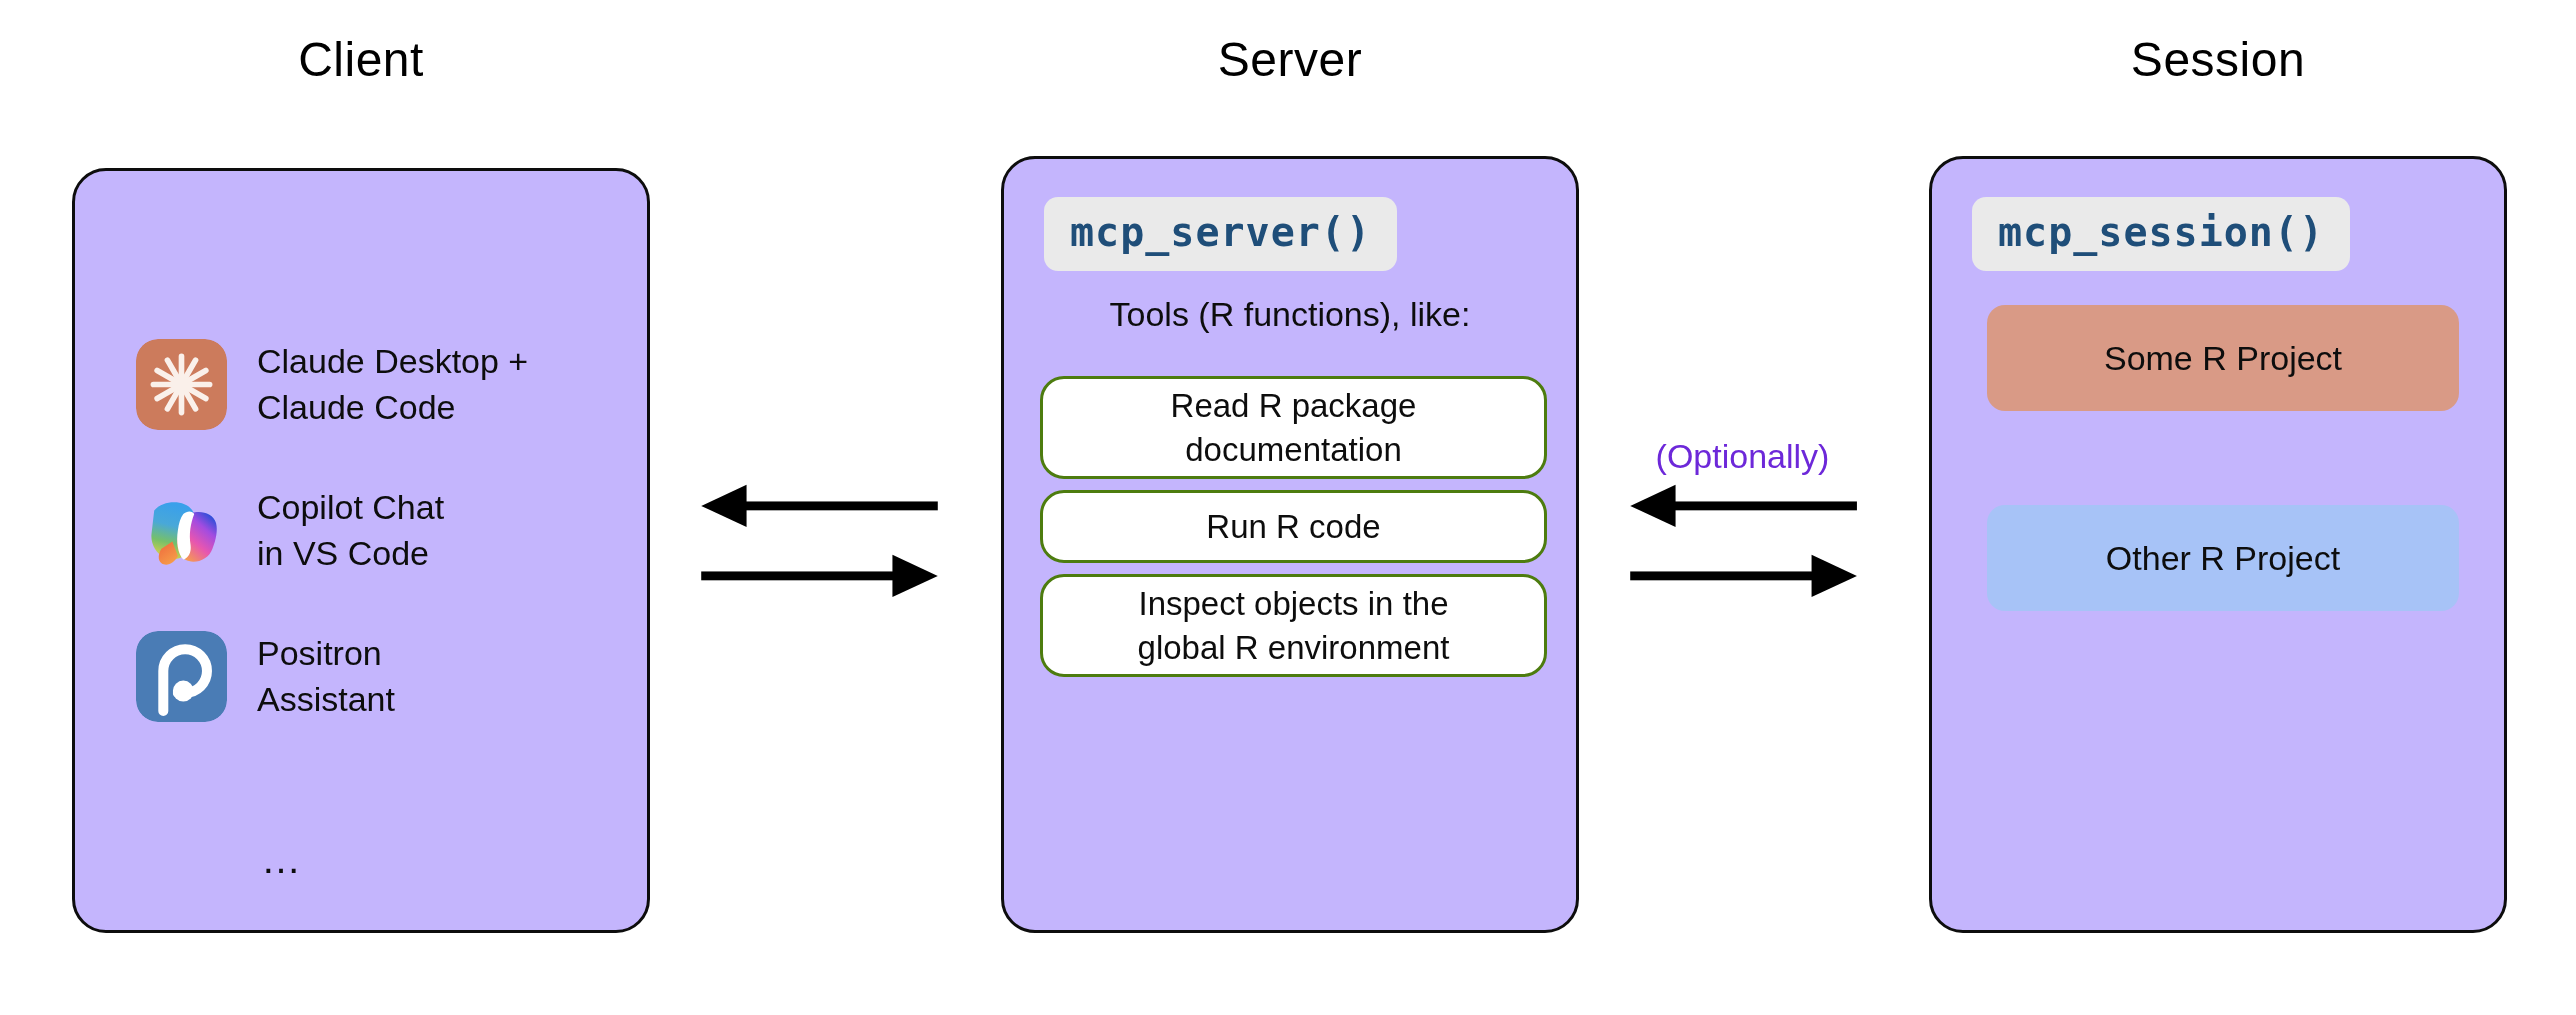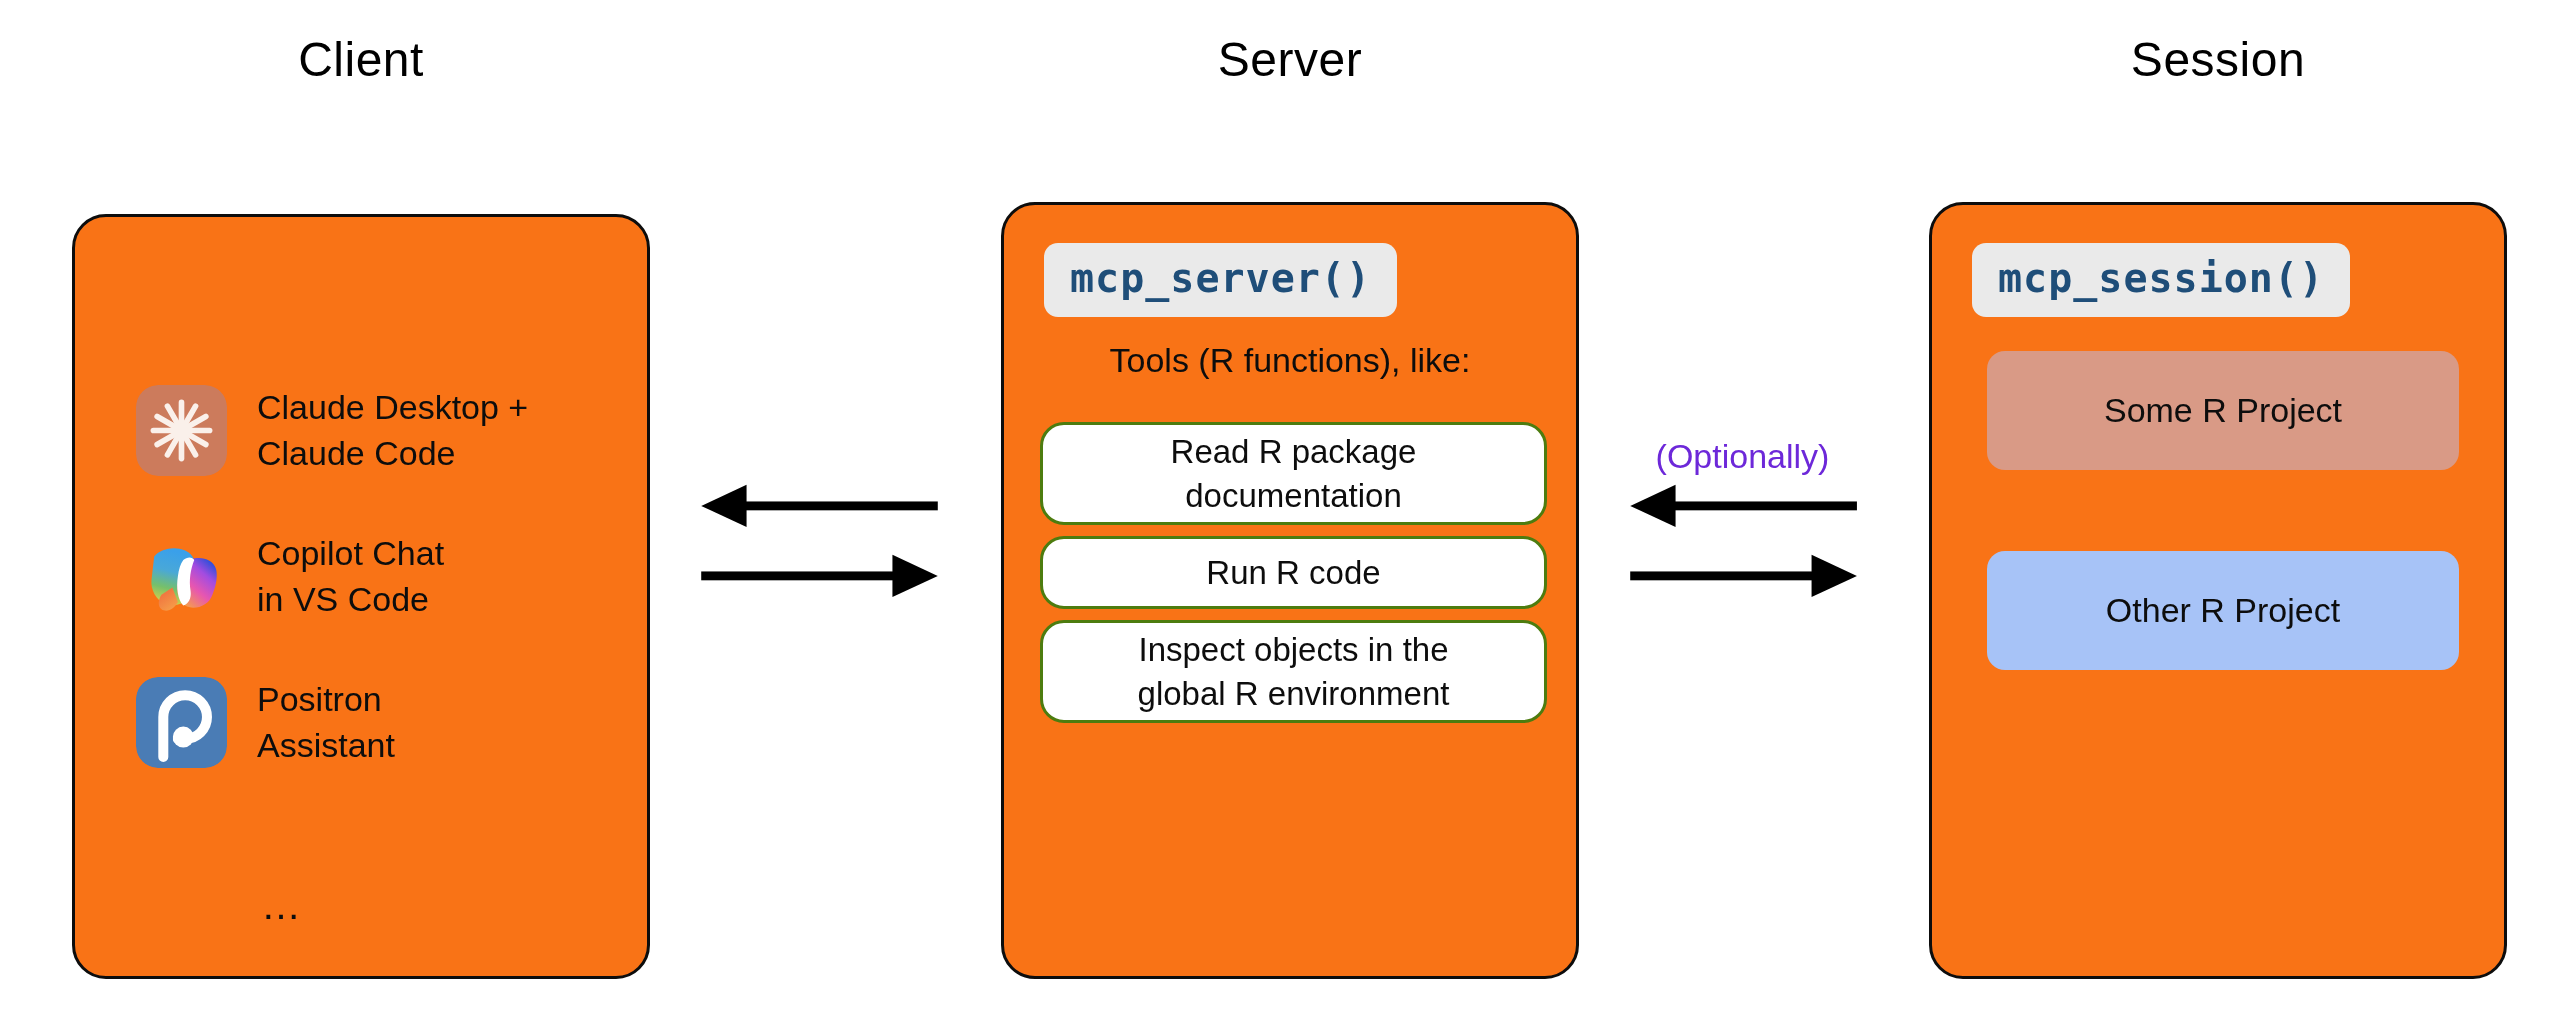--- a/index.html
+++ b/index.html
@@ -32,22 +32,21 @@
   }
   #title-client  { left: 72px;   top: 32px;  width: 578px; }
   #title-server  { left: 1001px; top: 32px;  width: 578px; }
   #title-session { left: 1929px; top: 32px;  width: 578px; }
 
   
   .panel {
     position: absolute;
     border: 3px solid #0d0d0d;
     border-radius: 34px;
-    background: #f97316;
-    margin-top: 46px;
+    background: #c4b5fd;
   }
   #panel-client  { left: 72px;   top: 168px; width: 578px; height: 765px; }
   #panel-server  { left: 1001px; top: 156px; width: 578px; height: 777px; }
   #panel-session { left: 1929px; top: 156px; width: 578px; height: 777px; }
 
   
   .code-chip {
     position: absolute;
     background: #eaeaea;
     border-radius: 14px;
@@ -133,21 +132,21 @@
     font-family: "Liberation Sans", sans-serif;
   }
   .tool-box.two-line { height: 103px; }
   .tool-box.one-line { height: 73px; }
 
   
   .project-box {
     position: absolute;
     left: 55px;
     width: 472px;
-    height: 119px;
+    height: 106px;
     border-radius: 18px;
     display: flex;
     align-items: center;
     justify-content: center;
     font-size: 34px;
     color: #0d0d0d;
     font-family: "Liberation Sans", sans-serif;
   }
   #project-some  { top: 146px; background: #d99a86; }
   #project-other { top: 346px; background: #a7c3f7; }

